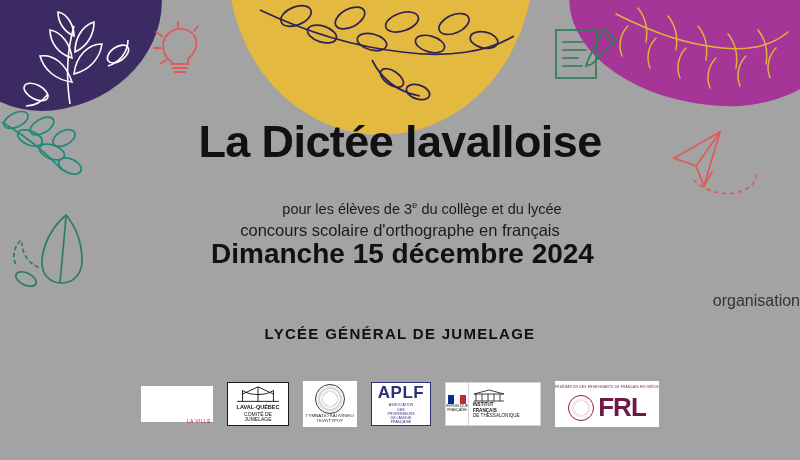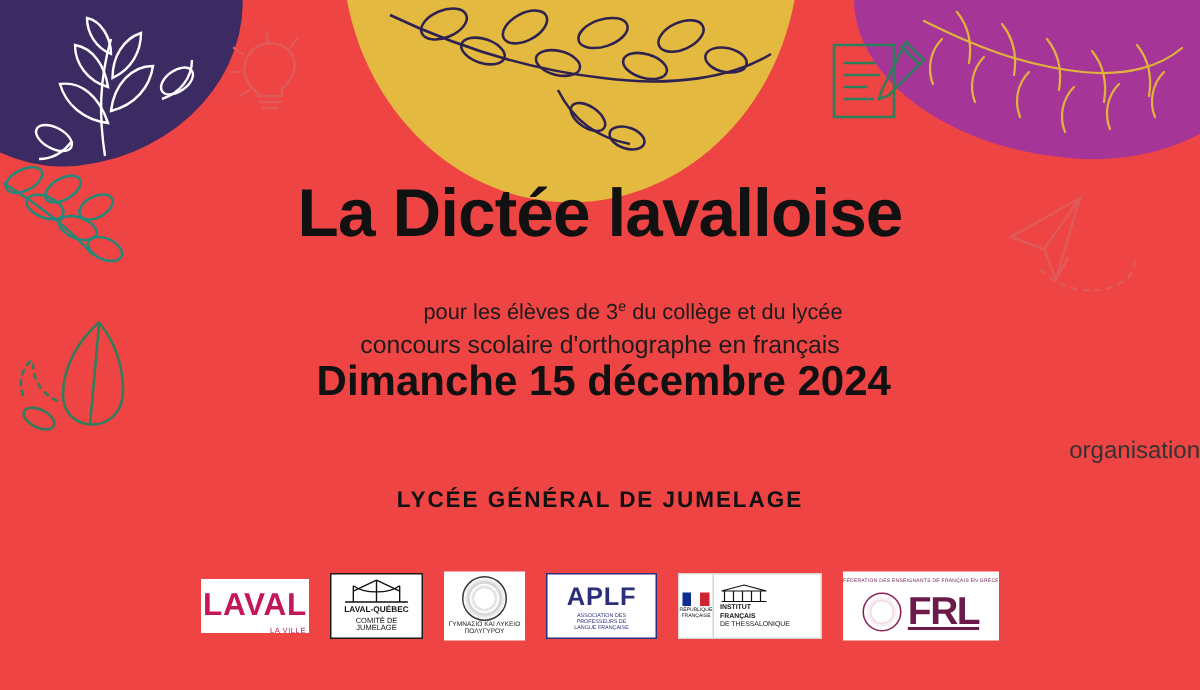--- a/index.html
+++ b/index.html
@@ -6,21 +6,21 @@
   html, body {
     margin: 0; padding: 0;
     width: 800px; height: 460px;
     background: #ffffff;
     font-family: "Liberation Sans", sans-serif;
     overflow: hidden;
   }
   #poster {
     position: relative;
     width: 800px; height: 460px;
-    background: #ef4444;
+    background: #a3a3a3;
     overflow: hidden;
   }
 
   
   .blob { position: absolute; }
 
   .blob-purple-left {
     left: -70px; top: -120px;
     width: 230px; height: 230px;
     background: #3c2a63;
@@ -121,21 +121,21 @@
     font-size: 4.4px; color: #222; text-align: center; line-height: 1.1;
   }
   .logo-seal .ring {
     width: 30px; height: 30px; border-radius: 50%;
     border: 1.4px solid #3a3a3a;
     background:
       radial-gradient(circle at 50% 50%, #ffffff 34%, #d8d8d8 35%, #ffffff 48%, #cfcfcf 52%, #ffffff 70%);
   }
   .logo-aplf {
     border: 1.6px solid #2b2f77;
-    width: 74px; height: 44px; flex-direction: column;
+    width: 60px; height: 44px; flex-direction: column;
     color: #2b2f77; padding: 16px;
   }
   .logo-aplf .big { font-size: 17px; font-weight: bold; letter-spacing: 0.5px; }
   .logo-aplf .small { font-size: 3.6px; text-align: center; line-height: 1.2; }
   .logo-ifg {
     width: 96px; height: 44px; display: flex; align-items: stretch;
     border: 1px solid #d4d4d4;
   }
   .logo-ifg .flag {
     width: 22px; display: flex; flex-direction: column;
@@ -158,21 +158,21 @@
     width: 104px; height: 46px; display: flex; align-items: center; gap: 3px;
     flex-direction: column; justify-content: center;
   }
   .logo-frl .cap { font-size: 3.3px; color: #6b1a4a; letter-spacing: 0.2px; }
   .logo-frl .row { display: flex; align-items: center; gap: 4px; }
   .logo-frl .emblem {
     width: 26px; height: 26px; border-radius: 50%;
     border: 1.6px solid #8e1b56;
     background: radial-gradient(circle at 50% 50%, #ffffff 40%, #f0dbe6 42%, #ffffff 62%);
   }
-  .logo-frl .frl { font-size: 26px; font-weight: bold; color: #6b1a4a; letter-spacing: -1px; text-decoration: underline; }
+  .logo-frl .frl { font-size: 26px; font-weight: bold; color: #6b1a4a; letter-spacing: -1px; }
 </style>
 </head>
 <body>
 
 <div id="poster">
 
   <div class="blob blob-purple-left"></div>
   <div class="blob blob-yellow-center"></div>
   <div class="blob blob-magenta-right"></div>
 
@@ -287,21 +287,20 @@
   </div>
 
   <div class="date">Dimanche 15 décembre 2024</div>
 
   <div class="org-label">organisation</div>
   <div class="org-name">LYCÉE GÉNÉRAL DE JUMELAGE</div>
 
   <div class="logos">
 
     <div class="logo logo-laval">
-      <span>LAVAL</span>
       <span class="sub">LA VILLE</span>
     </div>
 
     <div class="logo logo-box">
       <svg width="50" height="20" viewBox="0 0 50 20">
         <g stroke="#111" stroke-width="1" fill="none">
           <path d="M2 18 L48 18"></path>
           <path d="M8 18 L8 6 M25 18 L25 2 M42 18 L42 6"></path>
           <path d="M8 6 C16 12 34 12 42 6"></path>
           <path d="M25 2 L8 10 M25 2 L42 10"></path>

